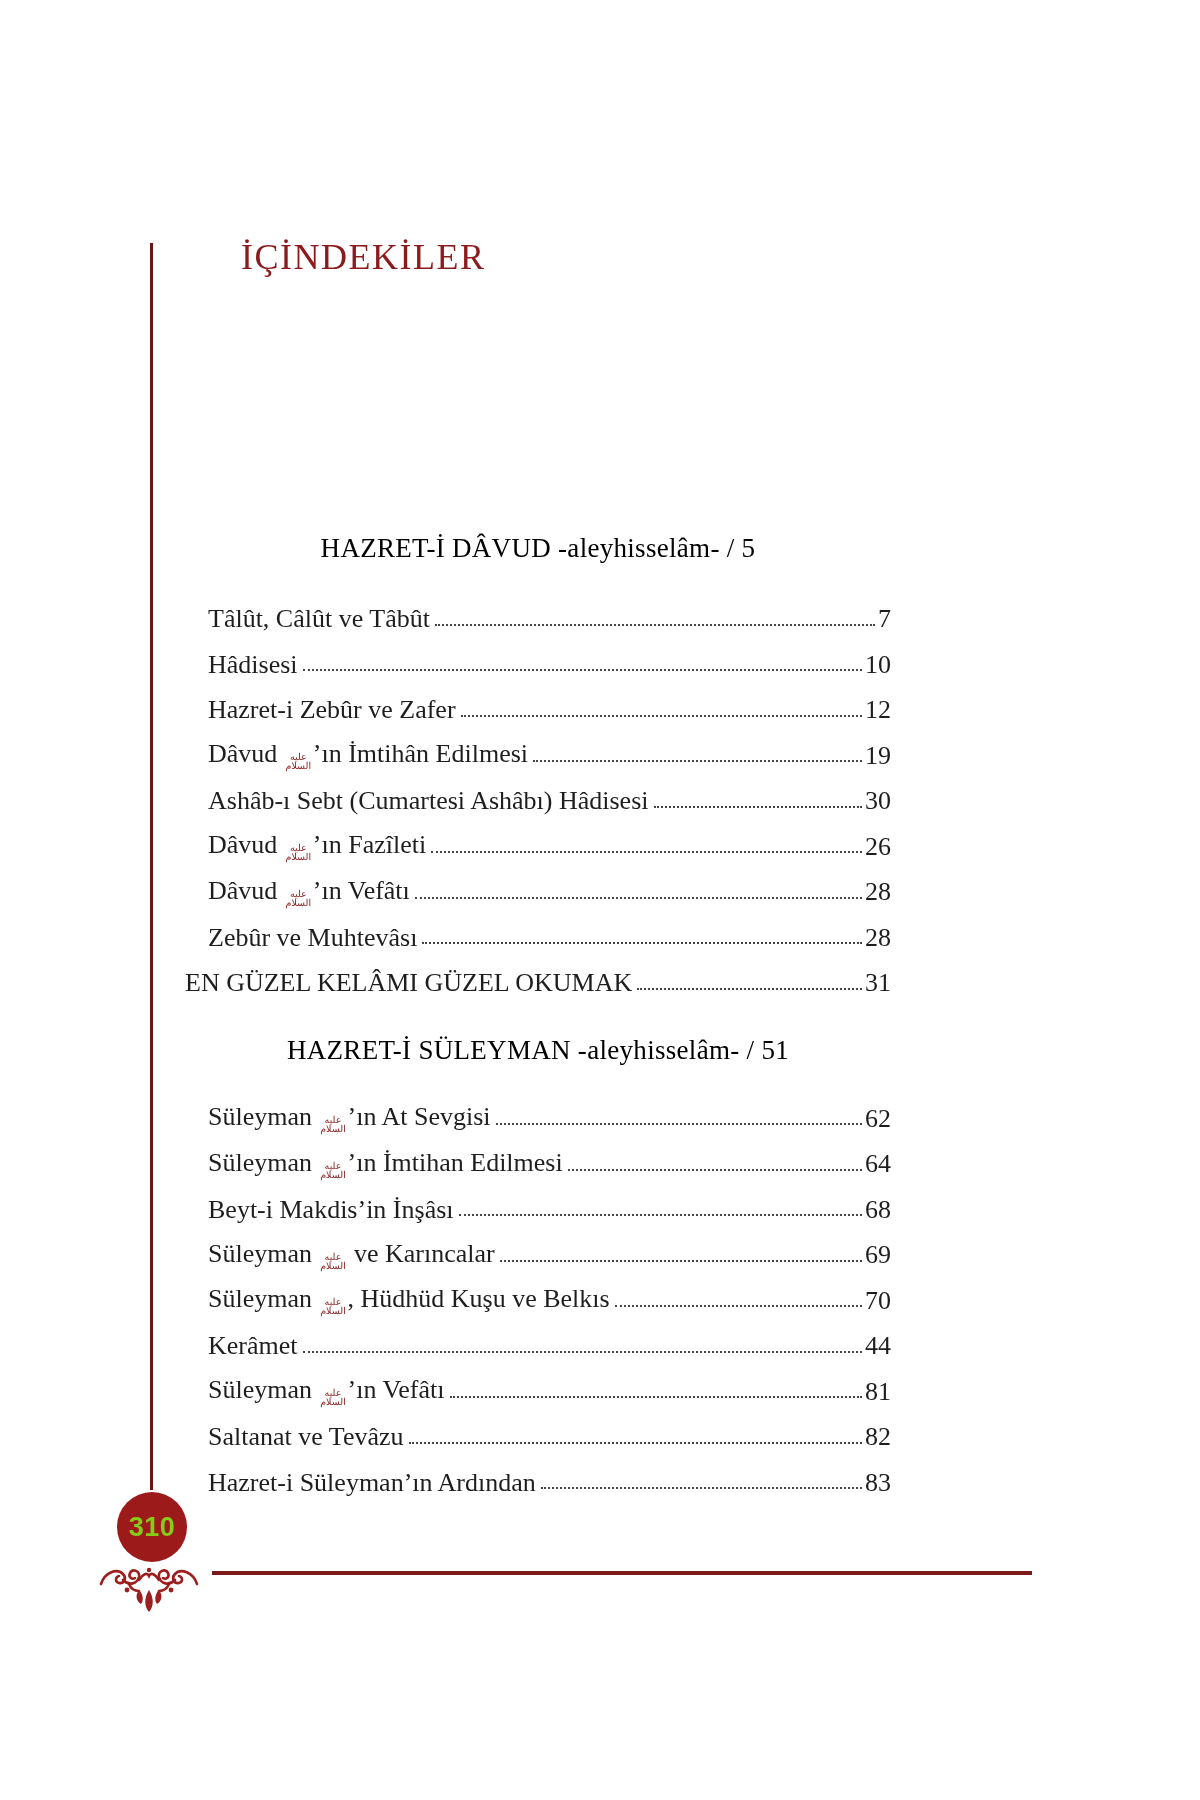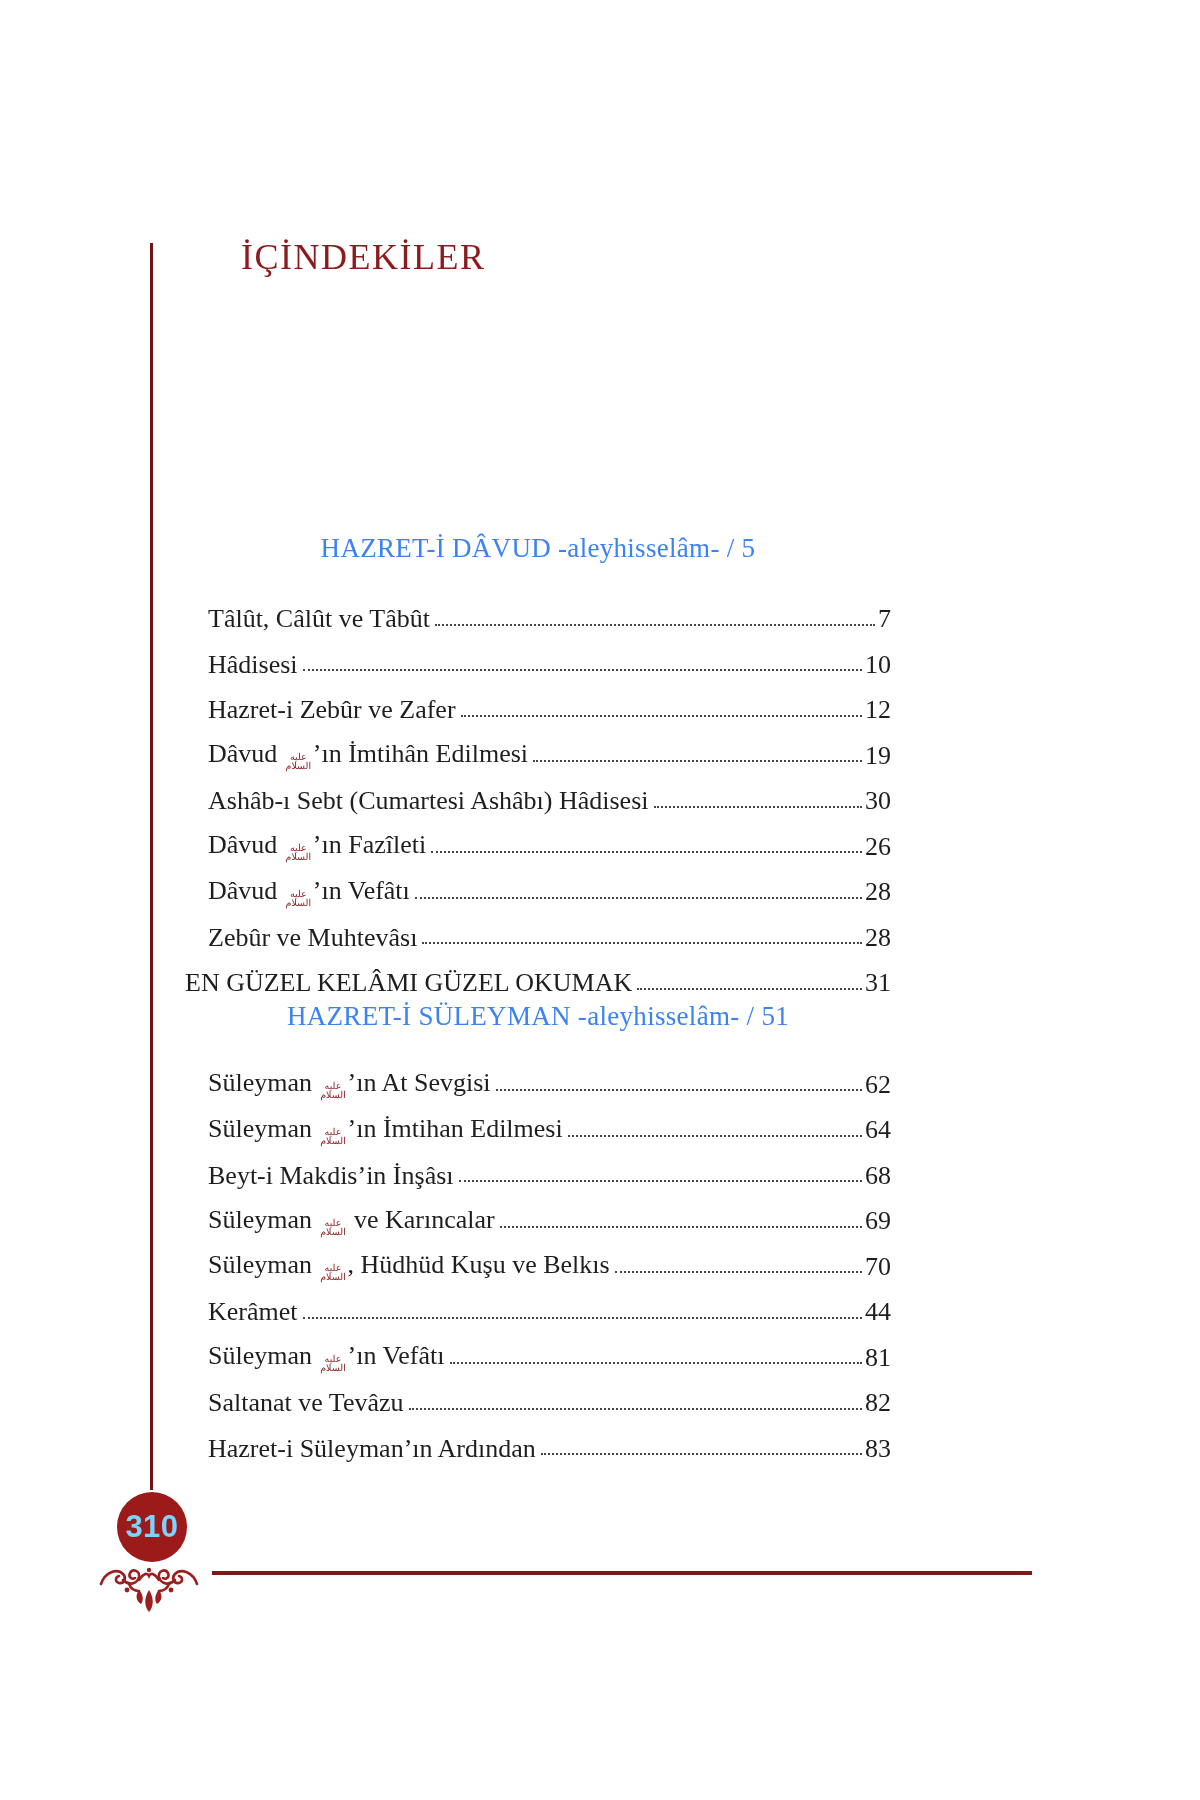--- a/index.html
+++ b/index.html
@@ -29,25 +29,25 @@
   .toc{
     position:absolute;
     left:185px;top:530px;
     width:706px;
   }
   .section-heading{
     margin:0;
     font-size:27px;
     font-weight:normal;
     text-align:center;
-    color:#3b82f6;
+    color:#000000;
     line-height:36px;
     letter-spacing:0.3px;
   }
-  .section-heading.second{}
+  .section-heading.second{margin-top:34px;}
   .rows{margin-top:22px;}
   .rows.second{margin-top:20px;}
   .row{
     display:flex;
     align-items:flex-end;
     height:45.5px;
     padding-left:23px;
     font-size:26px;
   }
   .row.top-level{padding-left:0;}
@@ -76,22 +76,22 @@
     position:absolute;
     left:117px;top:1492px;
     width:70px;height:70px;
     border-radius:50%;
     background:#9c1b1a;
     display:flex;align-items:center;justify-content:center;
   }
   .badge span{
     font-family:"Liberation Sans","DejaVu Sans",sans-serif;
     font-weight:bold;
-    font-size:31px;
-    color:#7dd3fc;
+    font-size:27px;
+    color:#84cc16;
     letter-spacing:0.5px;
   }
   .ornament{
     position:absolute;
     left:99px;top:1560px;
     width:100px;height:56px;
   }
   .hline{
     position:absolute;
     left:212px;top:1571px;

